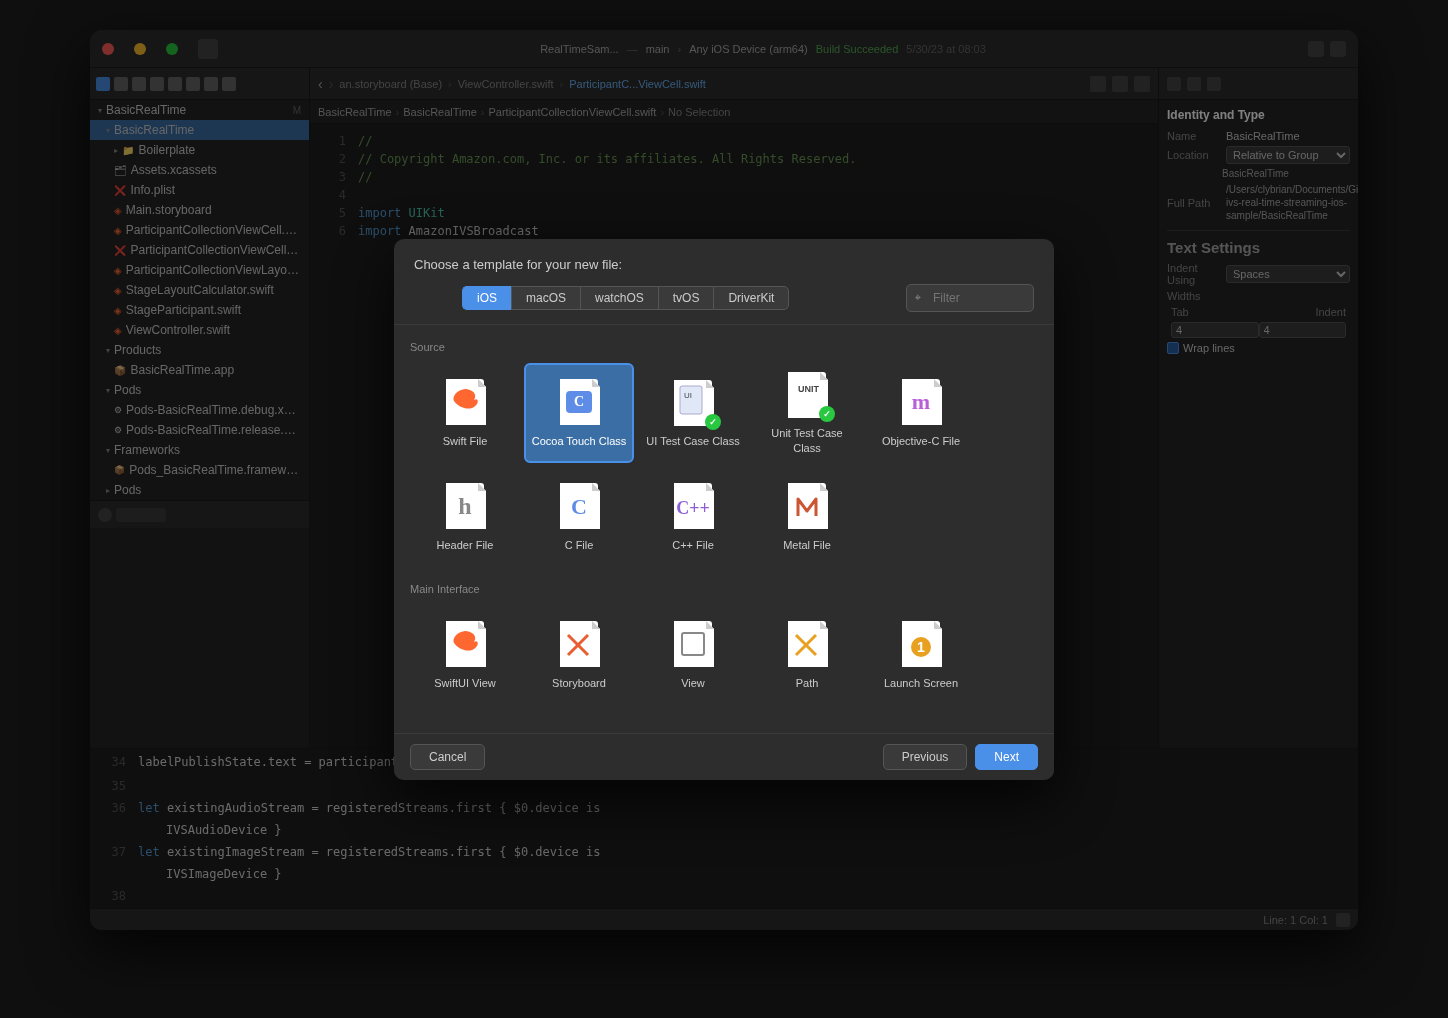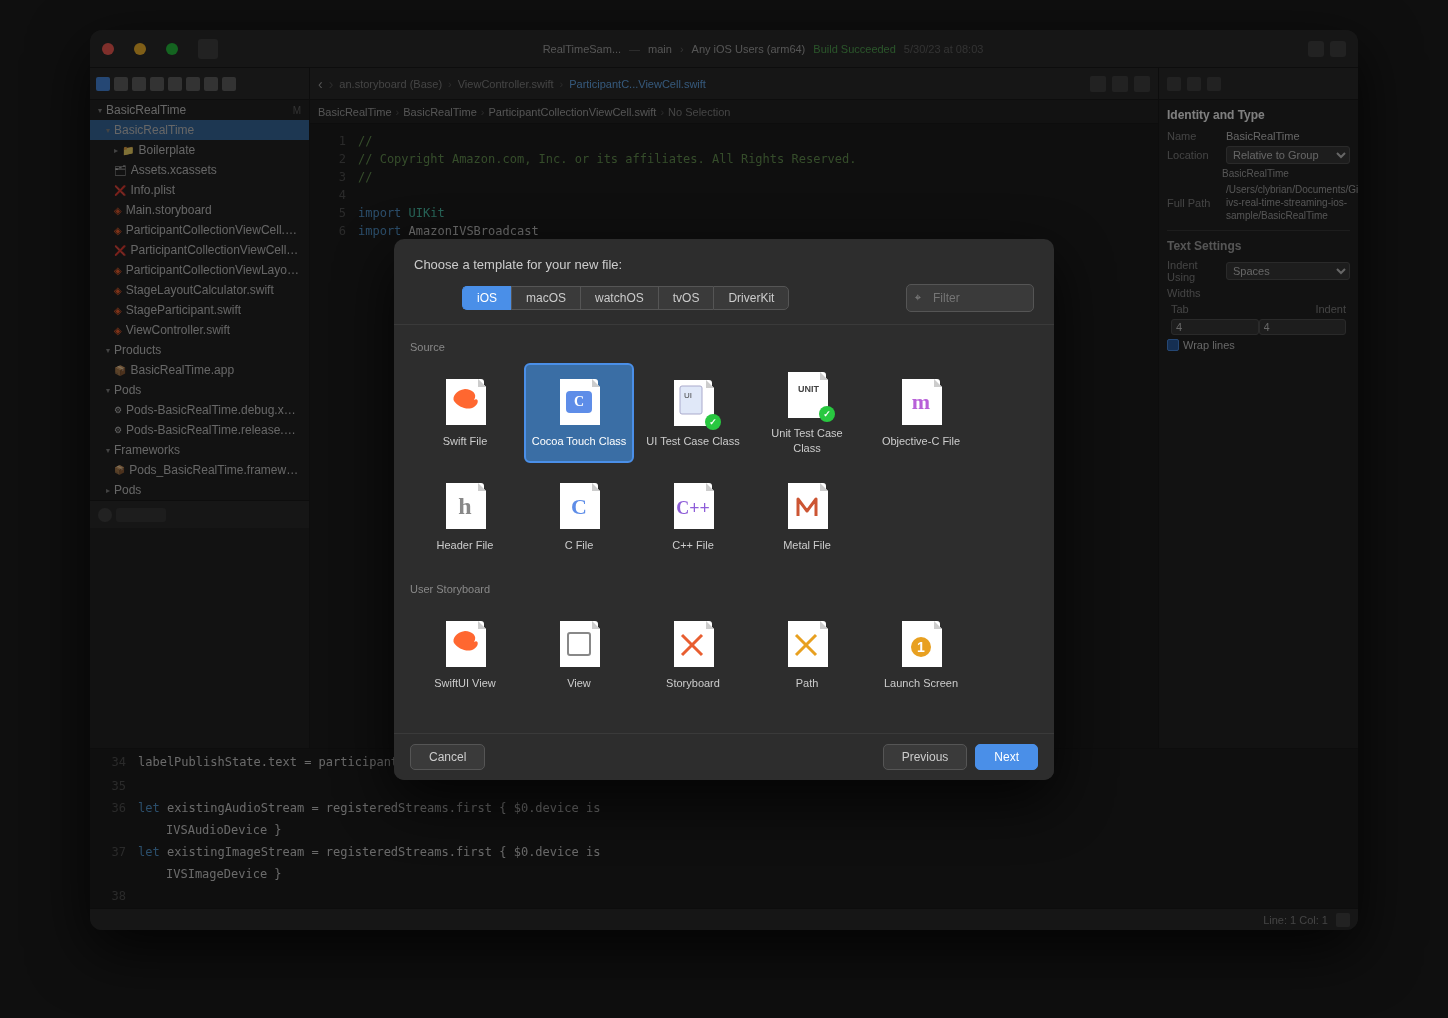--- a/index.html
+++ b/index.html
@@ -223,21 +223,21 @@
       font-size: 11px;
       padding: 1px 2px;
       flex: 1;
     }
     .section-divider {
       height: 1px;
       background: #3a3a3a;
       margin: 8px 0;
     }
     .right-panel-subtitle {
-      font-size: 12px;
+      font-size: 15px;
       font-weight: 600;
       color: #aaa;
       margin-bottom: 6px;
     }
     .checkbox-row {
       display: flex;
       align-items: center;
       gap: 4px;
       margin-bottom: 3px;
     }
@@ -416,21 +416,21 @@
   <div class="titlebar">
     <span class="traffic-light tl-close"></span>
     <span class="traffic-light tl-min"></span>
     <span class="traffic-light tl-max"></span>
     <div style="width:20px;height:20px;background:#444;border-radius:3px;"></div>
     <div style="flex:1;display:flex;align-items:center;justify-content:center;gap:8px;">
       <span style="font-size:11px;color:#aaa;">RealTimeSam...</span>
       <span style="font-size:11px;color:#666;">—</span>
       <span style="font-size:11px;color:#aaa;">main</span>
       <span style="font-size:11px;color:#666;">›</span>
-      <span style="font-size:11px;color:#aaa;">Any iOS Users (arm64)</span>
+      <span style="font-size:11px;color:#aaa;">Any iOS Device (arm64)</span>
       <span style="font-size:11px;color:#5a5;">Build Succeeded</span>
       <span style="font-size:11px;color:#666;">5/30/23 at 08:03</span>
     </div>
     <div style="display:flex;gap:6px;">
       <div style="width:16px;height:16px;background:#444;border-radius:3px;"></div>
       <div style="width:16px;height:16px;background:#444;border-radius:3px;"></div>
     </div>
   </div>
 
   <div class="main-content">
@@ -812,59 +812,59 @@
               <polygon points="34,2 42,10 42,48 2,48 2,2" fill="white"></polygon>
               <polygon points="34,2 34,10 42,10" fill="#ccc"></polygon>
 
               <path d="M12 35 L12 18 L21 30 L30 18 L30 35" stroke="#cc5533" stroke-width="3" fill="none" stroke-linejoin="round"></path>
             </svg>
           </div>
           <span class="template-label">Metal File</span>
         </div>
       </div>
 
-      <div class="section-label">User Storyboard</div>
+      <div class="section-label">Main Interface</div>
       <div class="template-grid">
 
         <div class="template-item">
           <div class="template-icon" style="position:relative;">
             <svg width="42" height="50" viewBox="0 0 42 50">
               <rect width="38" height="46" x="2" y="2" fill="white" rx="3"></rect>
               <polygon points="34,2 42,10 42,48 2,48 2,2" fill="white"></polygon>
               <polygon points="34,2 34,10 42,10" fill="#ccc"></polygon>
               <path d="M21 12 C28 12, 34 17, 30 23 C34 20, 36 26, 30 30 C24 34, 14 30, 10 24 C8 20, 12 13, 21 12 Z" fill="#ff6730"></path>
             </svg>
           </div>
           <span class="template-label">SwiftUI View</span>
-        </div>
-
-        <div class="template-item">
-          <div class="template-icon">
-            <svg width="42" height="50" viewBox="0 0 42 50">
-              <rect width="38" height="46" x="2" y="2" fill="white" rx="3"></rect>
-              <polygon points="34,2 42,10 42,48 2,48 2,2" fill="white"></polygon>
-              <polygon points="34,2 34,10 42,10" fill="#ccc"></polygon>
-              <rect x="10" y="14" width="22" height="22" rx="2" fill="none" stroke="#888" stroke-width="2"></rect>
-            </svg>
-          </div>
-          <span class="template-label">View</span>
         </div>
 
         <div class="template-item">
           <div class="template-icon">
             <svg width="42" height="50" viewBox="0 0 42 50">
               <rect width="38" height="46" x="2" y="2" fill="white" rx="3"></rect>
               <polygon points="34,2 42,10 42,48 2,48 2,2" fill="white"></polygon>
               <polygon points="34,2 34,10 42,10" fill="#ccc"></polygon>
 
               <line x1="10" y1="16" x2="30" y2="36" stroke="#e85e30" stroke-width="3"></line>
               <line x1="30" y1="16" x2="10" y2="36" stroke="#e85e30" stroke-width="3"></line>
             </svg>
           </div>
           <span class="template-label">Storyboard</span>
+        </div>
+
+        <div class="template-item">
+          <div class="template-icon">
+            <svg width="42" height="50" viewBox="0 0 42 50">
+              <rect width="38" height="46" x="2" y="2" fill="white" rx="3"></rect>
+              <polygon points="34,2 42,10 42,48 2,48 2,2" fill="white"></polygon>
+              <polygon points="34,2 34,10 42,10" fill="#ccc"></polygon>
+              <rect x="10" y="14" width="22" height="22" rx="2" fill="none" stroke="#888" stroke-width="2"></rect>
+            </svg>
+          </div>
+          <span class="template-label">View</span>
         </div>
 
         <div class="template-item">
           <div class="template-icon">
             <svg width="42" height="50" viewBox="0 0 42 50">
               <rect width="38" height="46" x="2" y="2" fill="white" rx="3"></rect>
               <polygon points="34,2 42,10 42,48 2,48 2,2" fill="white"></polygon>
               <polygon points="34,2 34,10 42,10" fill="#ccc"></polygon>
 
               <line x1="10" y1="16" x2="30" y2="36" stroke="#e8a020" stroke-width="3"></line>

